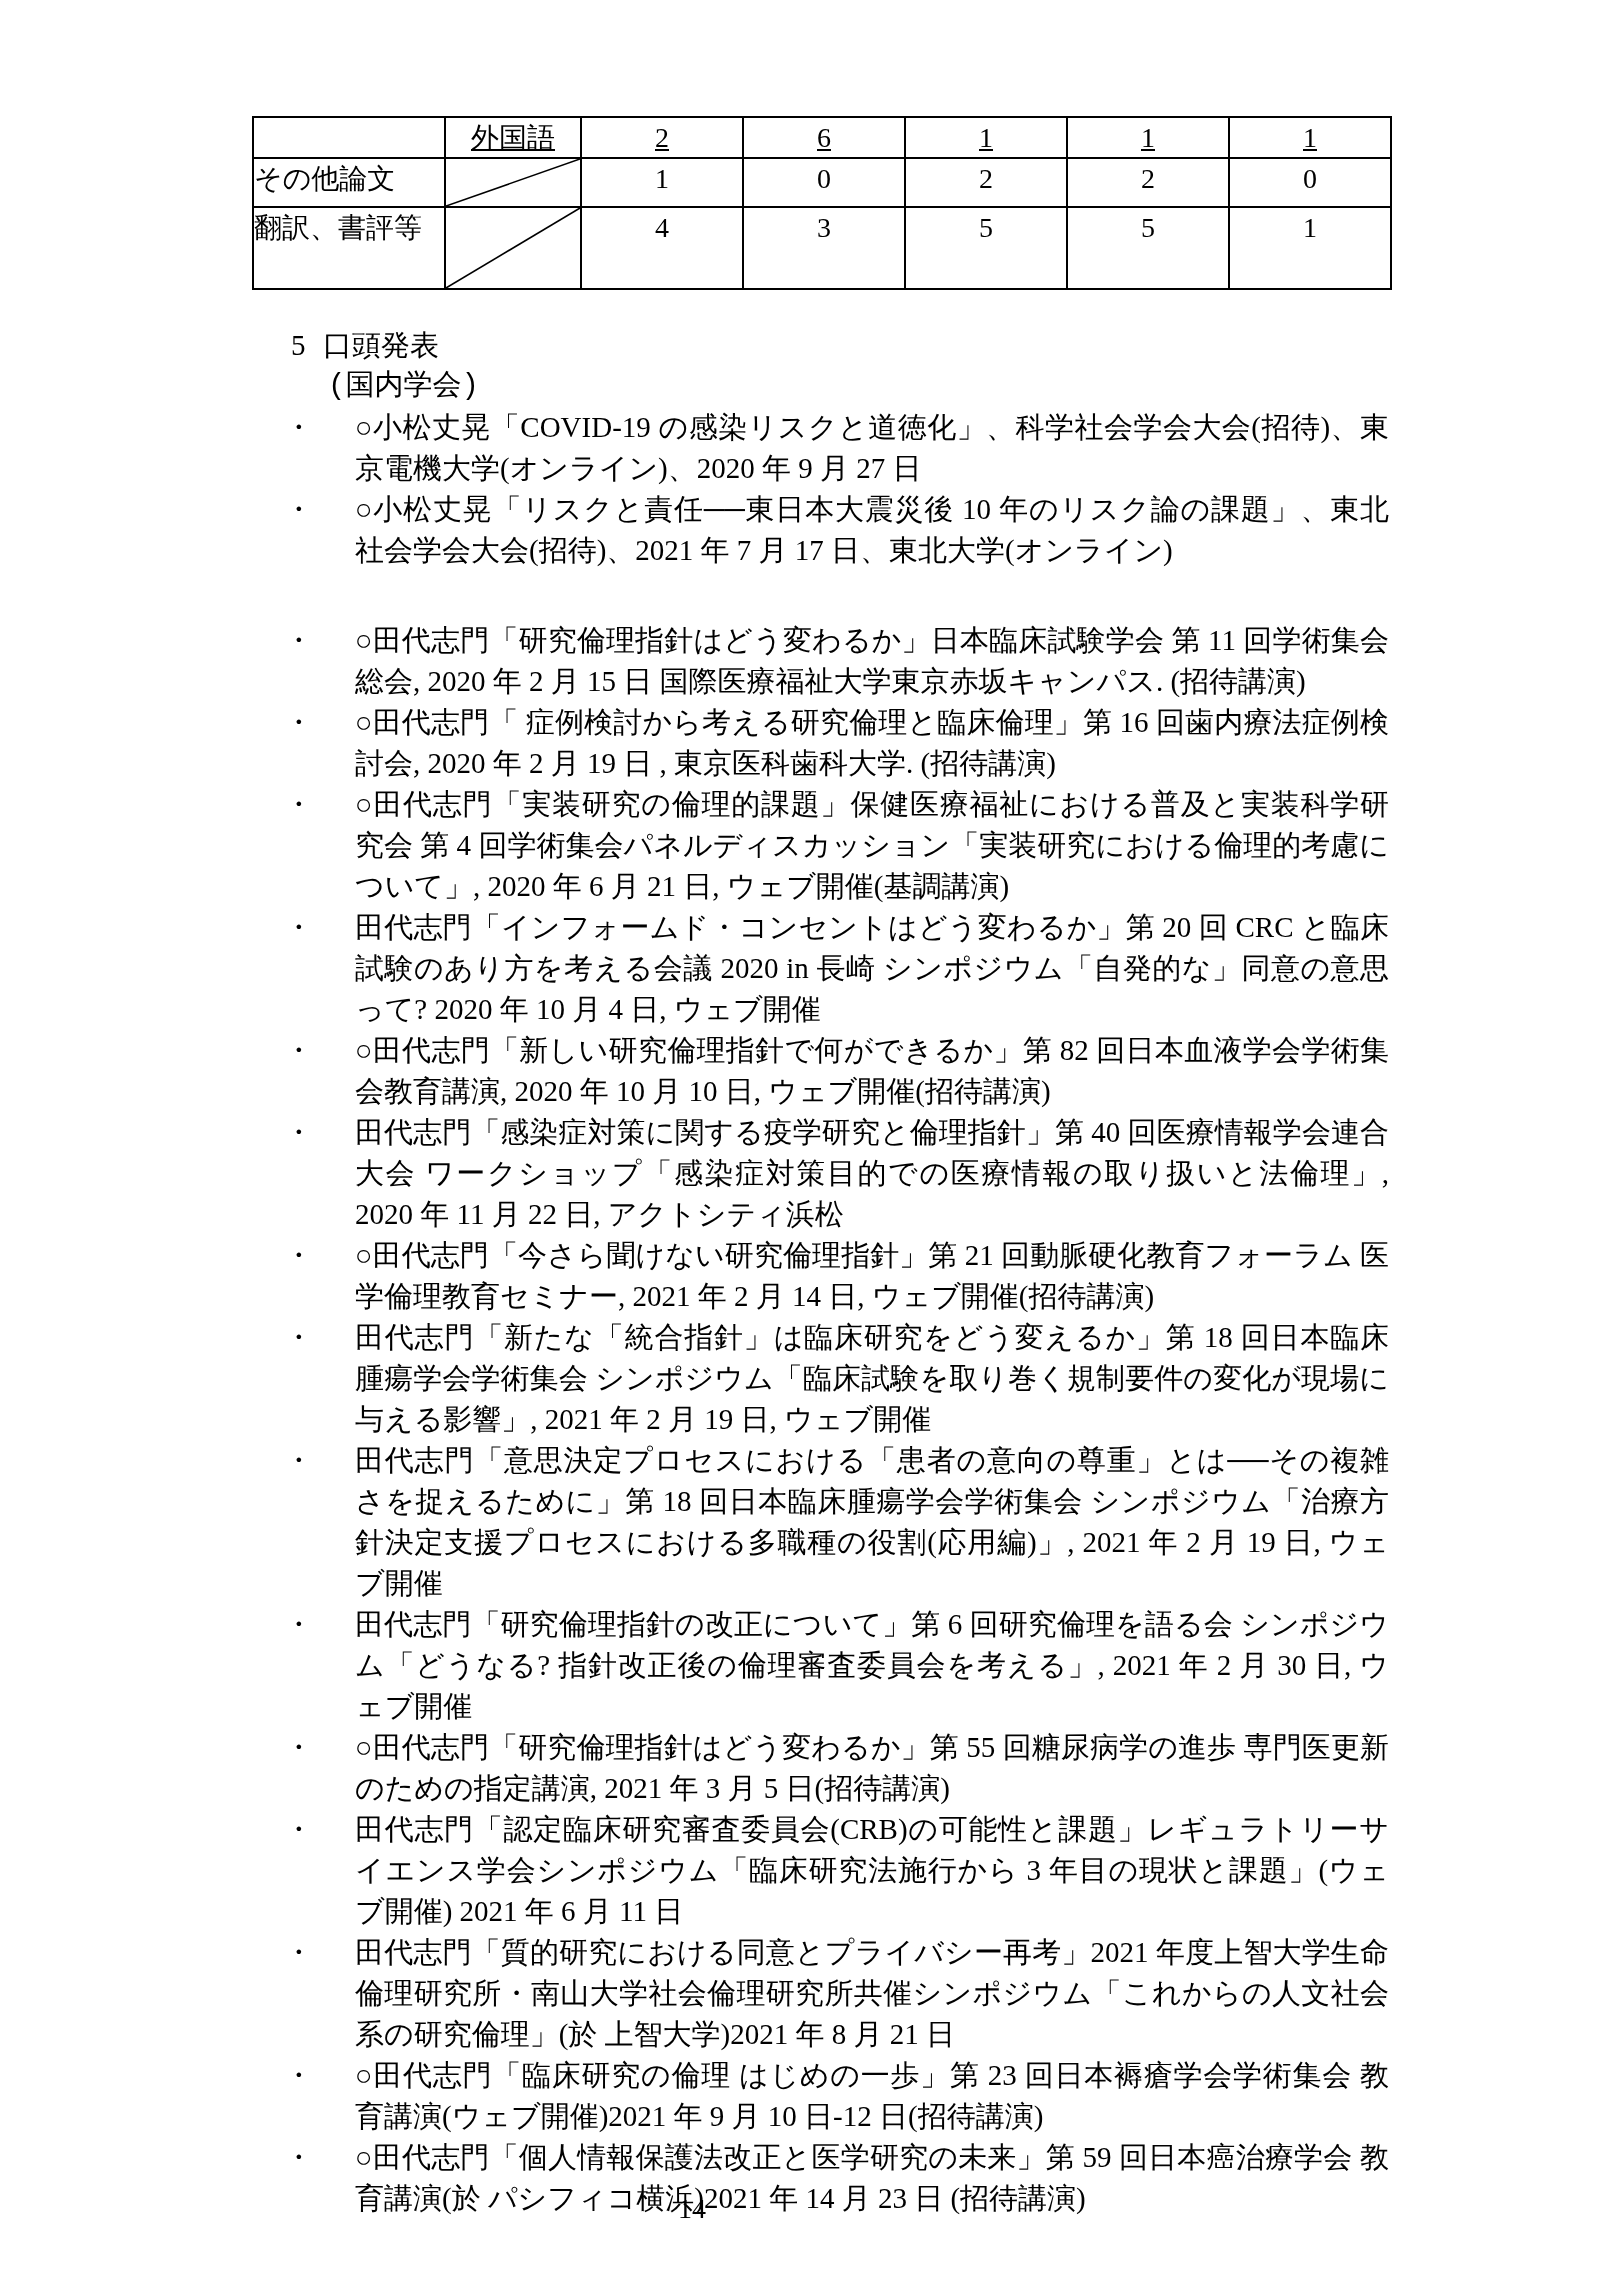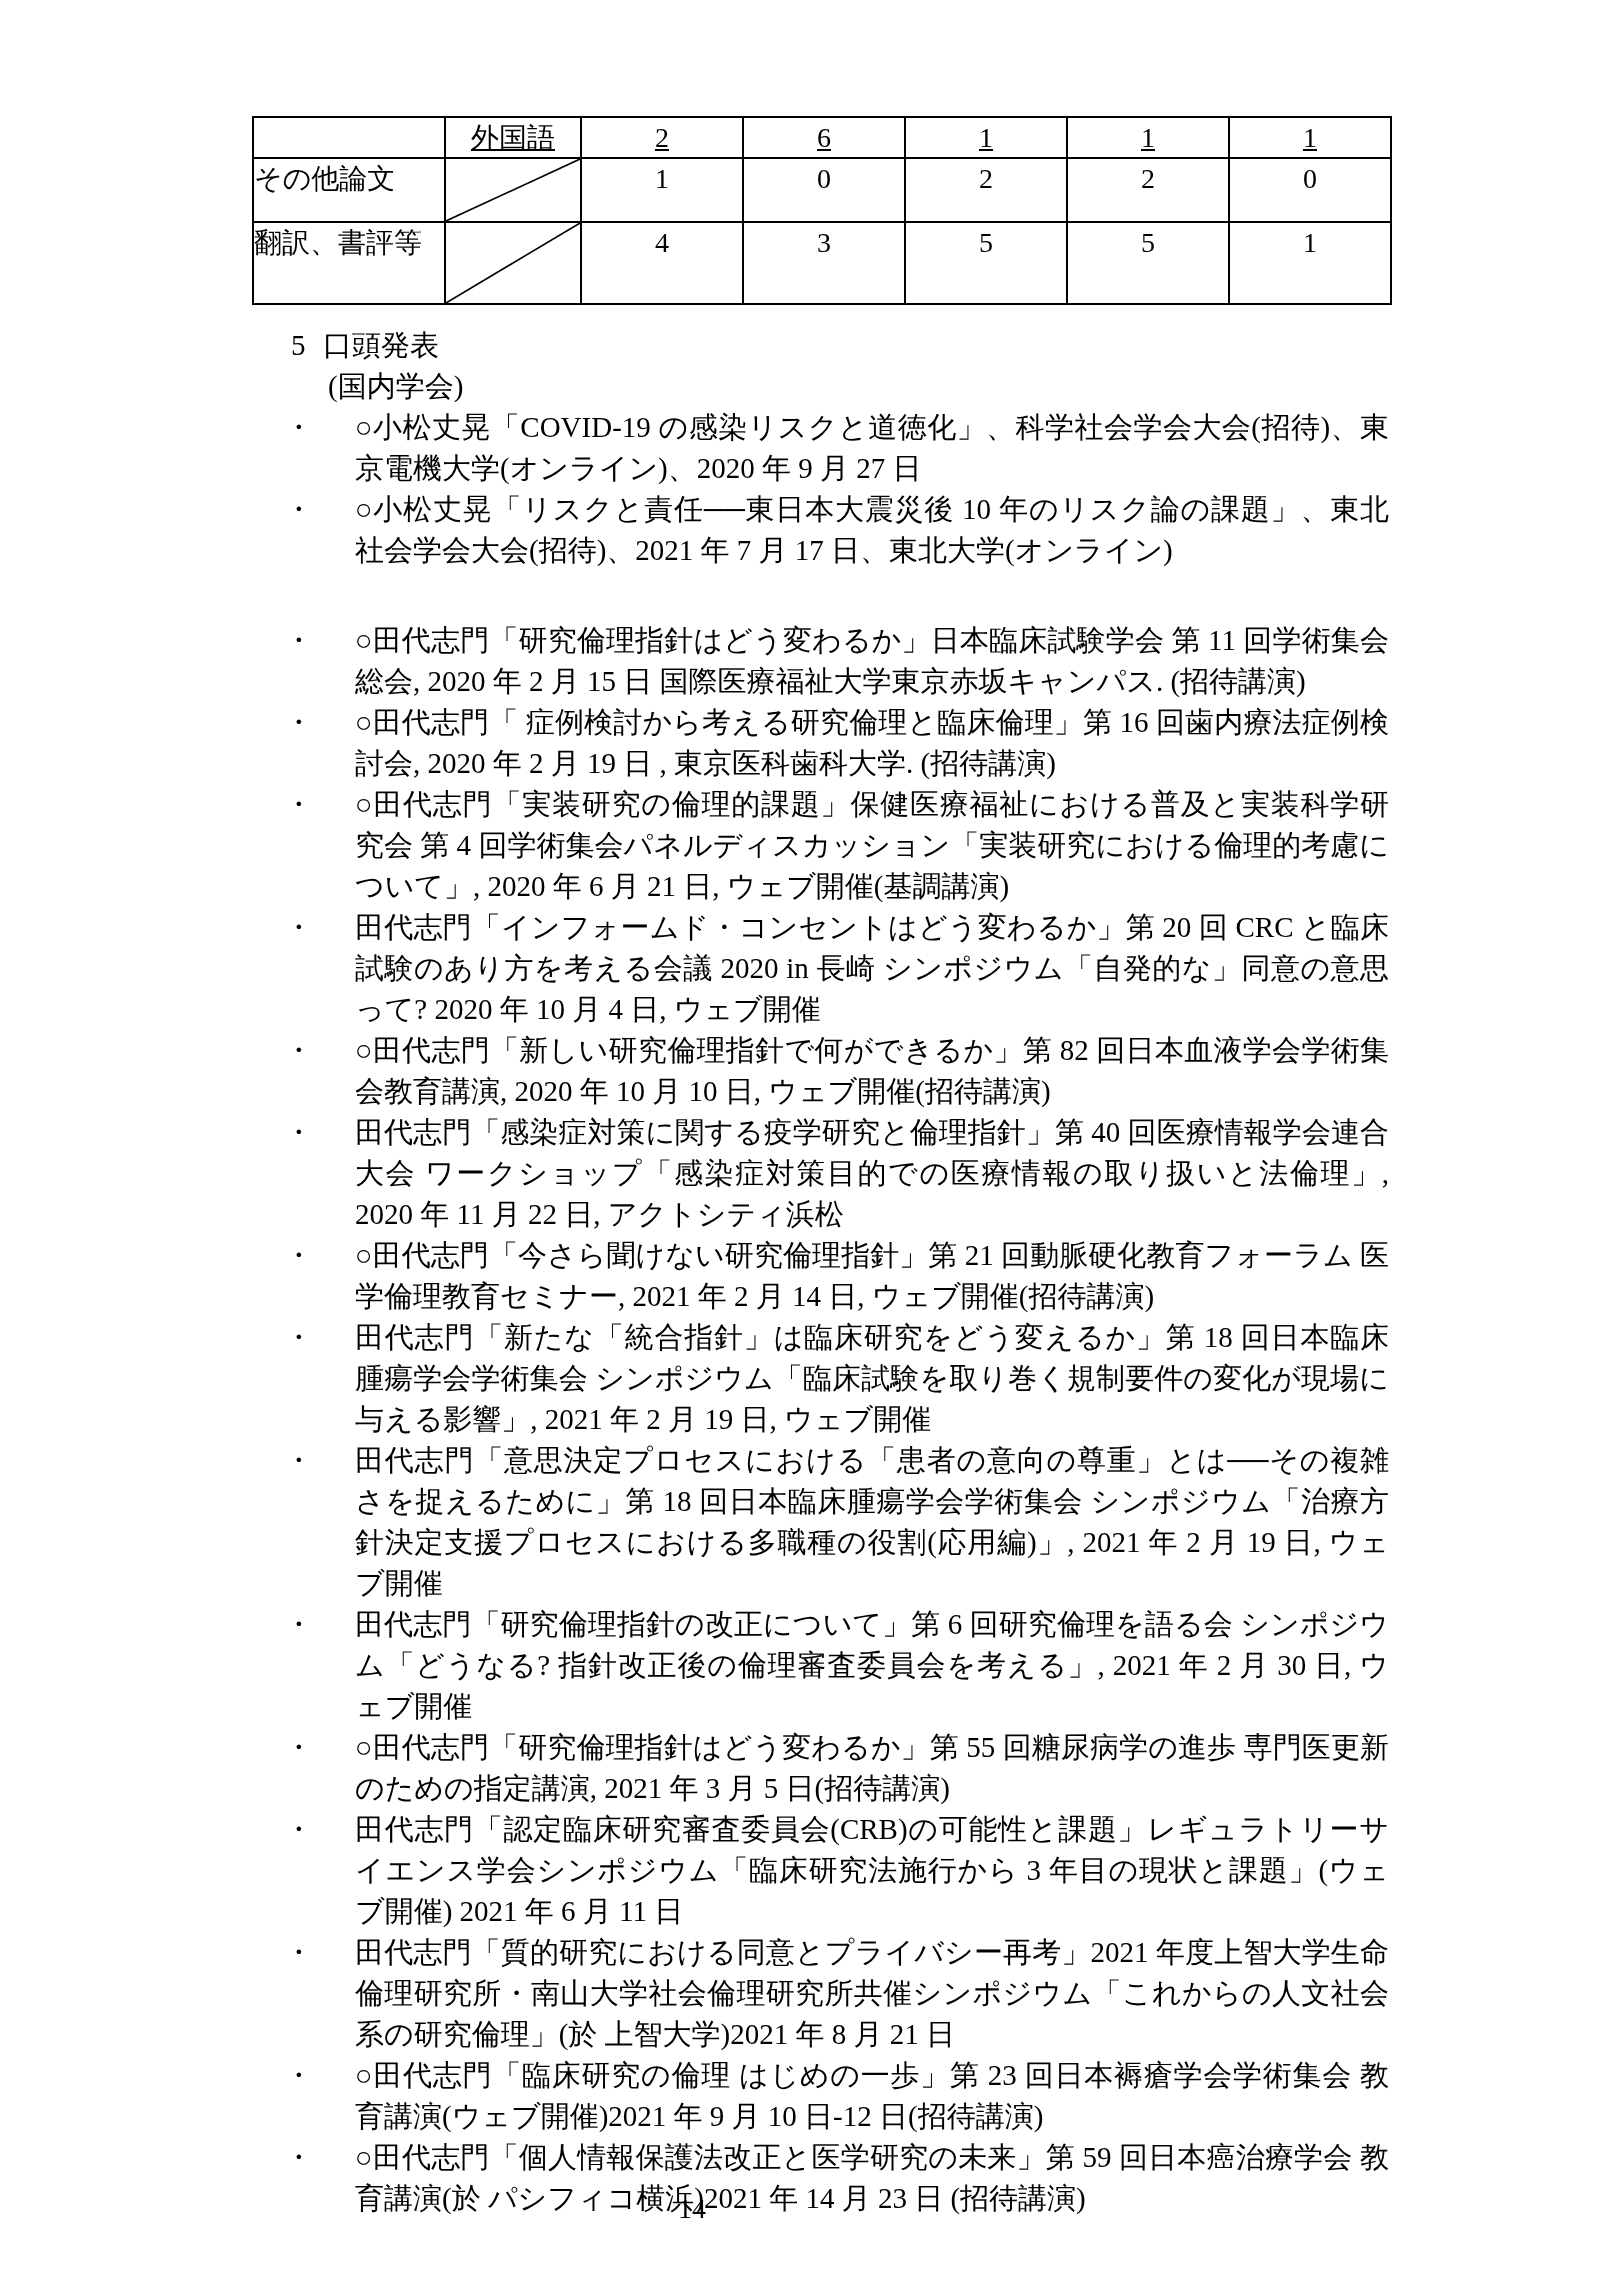--- a/index.html
+++ b/index.html
@@ -21,31 +21,31 @@
     border: 2px solid #000;
     font-size: 28px; line-height: 39px;
     padding: 0; vertical-align: top; overflow: hidden;
   }
   td.lbl { text-align: justify; padding: 1px 11.8px 0 9.8px; }
   td.cat { text-align: center; }
   td.val { text-align: center; padding-top: 1px; }
   td.diag { position: relative; padding: 0; }
   td.diag svg { position: absolute; inset: 0; width: 100%; height: 100%; display: block; }
   tr.r1 { height: 39px; text-decoration: underline; }
-  tr.r2 { height: 64px; }
+  tr.r2 { height: 49px; }
   tr.r3 { height: 82px; padding-left: 48px; }
 
   
   .content {
     position: absolute; left: 0; top: 325px; width: 1603px;
     font-size: 29px; line-height: 41px;
   }
   .sec-head { margin-left: 291px; }
   .sec-head .ttl { margin-left: 17.6px; }
-  .sec-sub { margin-left: 328px; }
+  .sec-sub { margin-left: 328px; font-family: Liberation Mono, monospace; }
 
   .list { margin-left: 284px; width: 1105px; }
   .item { position: relative; padding-left: 71px; }
   .item.gap { margin-top: 49px; }
   .item .bullet {
     position: absolute; left: 0; top: 0;
     font-size: 29px; line-height: 41px;
   }
   .item .txt { display: block; text-align: justify; }
 

